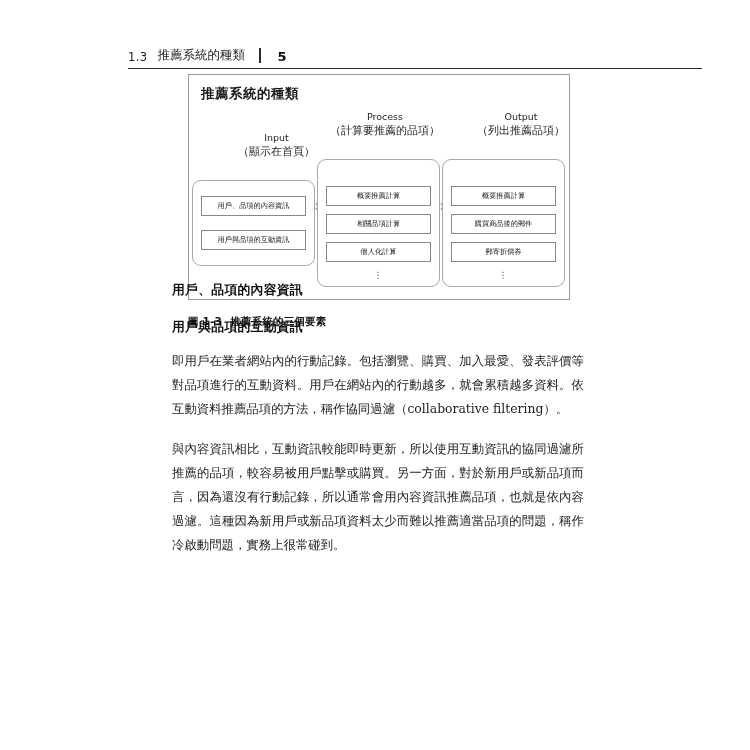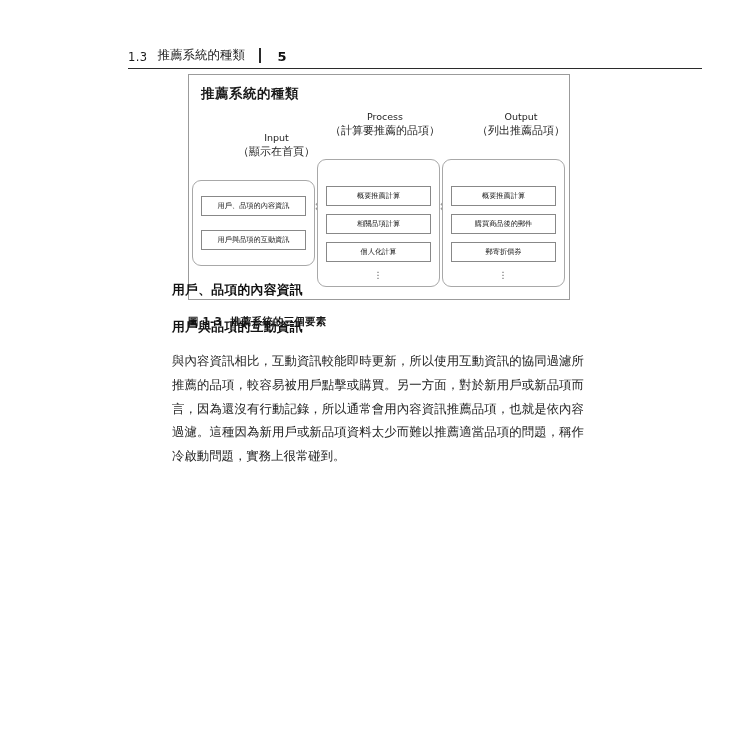--- a/index.html
+++ b/index.html
@@ -287,17 +287,18 @@
 
   <div class="content">
 
 
 
     <h4 class="sub-head">用戶、品項的內容資訊</h4>
 
     <div class="spacer-sm"></div>
 
     <h4 class="sub-head">用戶與品項的互動資訊</h4>
+    <p class="para">即用戶在業者網站內的行動記錄。包括瀏覽、購買、加入最愛、發表評價等對品項進行的互動資料。用戶在網站內的行動越多，就會累積越多資料。依互動資料推薦品項的方法，稱作協同過濾（collaborative filtering）。</p>
     <p class="para">與內容資訊相比，互動資訊較能即時更新，所以使用互動資訊的協同過濾所推薦的品項，較容易被用戶點擊或購買。另一方面，對於新用戶或新品項而言，因為還沒有行動記錄，所以通常會用內容資訊推薦品項，也就是依內容過濾。這種因為新用戶或新品項資料太少而難以推薦適當品項的問題，稱作冷啟動問題，實務上很常碰到。</p>
 
   </div>
 
 </div>
 
 </body></html>

